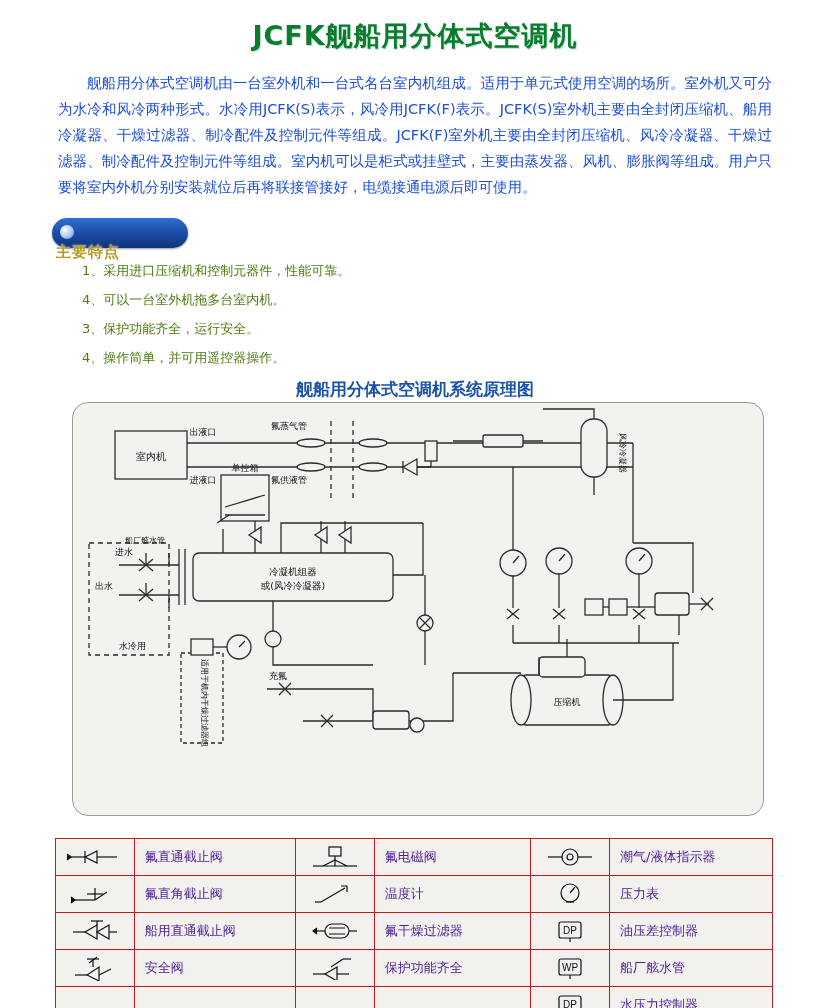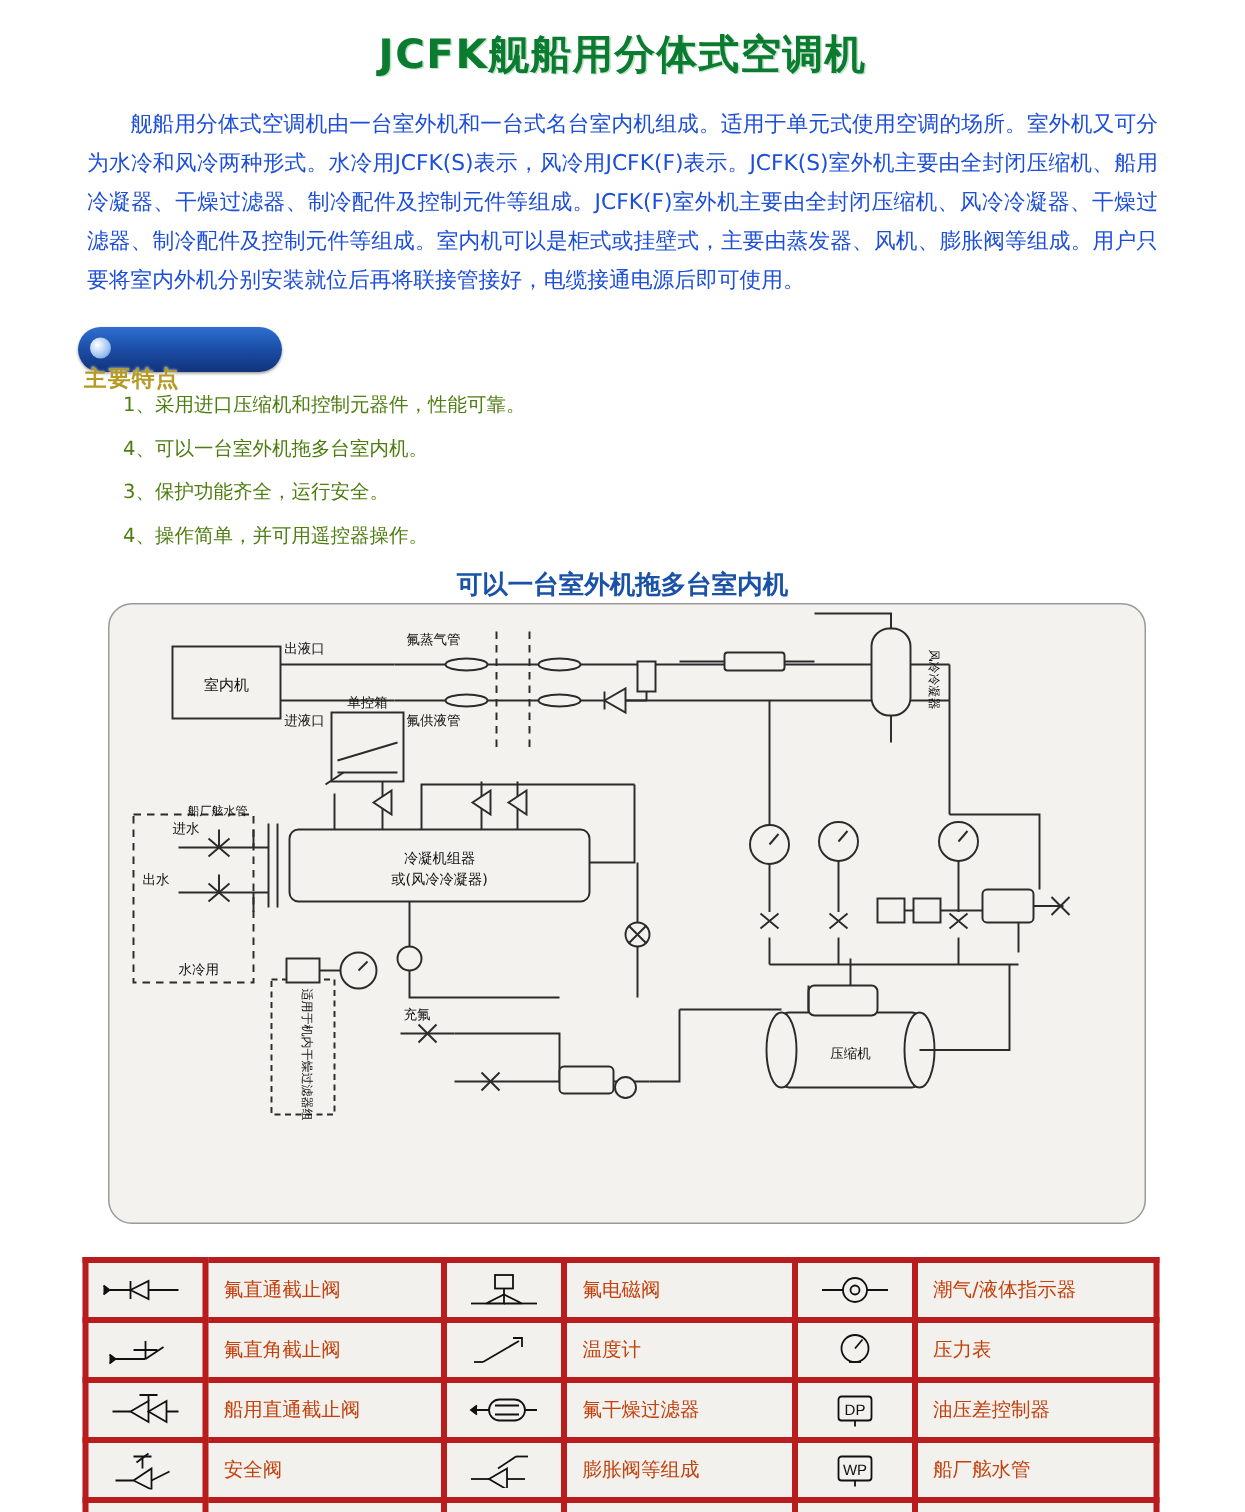--- a/index.html
+++ b/index.html
@@ -76,24 +76,24 @@
   }
   .diagram-wrap svg{display:block;}
 
   
   .legend{
     position:absolute;left:55px;top:838px;width:718px;
     border-collapse:collapse;
     background:#f3f1ee;
   }
   .legend td{
-    border:4px solid #b91c1c;
+    border:1px solid #b91c1c;
     height:34px;
     font-size:13px;
-    color:#c2410c;
+    color:#4c1d95;
     vertical-align:middle;
   }
   .legend td.sym{width:88px;text-align:left;padding:0;margin-top:24px;}
   .legend td.lab{width:183px;padding-left:10px;white-space:nowrap;}
   .legend svg{display:block;margin:0 auto;}
 </style>
 </head>
 <body>
 
 <div class="page">
@@ -107,21 +107,21 @@
   </div>
   <div class="banner-text">主要特点</div>
 
   <div class="features">
     <div>1、采用进口压缩机和控制元器件，性能可靠。</div>
     <div>4、可以一台室外机拖多台室内机。</div>
     <div>3、保护功能齐全，运行安全。</div>
     <div>4、操作简单，并可用遥控器操作。</div>
   </div>
 
-  <div class="diagram-title">可以一台室外机拖多台室内机</div>
+  <div class="diagram-title">舰船用分体式空调机系统原理图</div>
 
   <div class="diagram-wrap">
     <svg width="690" height="412" viewBox="0 0 690 412" xmlns="http://www.w3.org/2000/svg">
       <defs>
         <marker id="arr" markerWidth="7" markerHeight="7" refX="6" refY="3" orient="auto">
           <path d="M0,0 L7,3 L0,6 z" fill="#222"></path>
         </marker>
       </defs>
       <g fill="none" stroke="#2b2b2b" stroke-width="1.3">
 
@@ -419,21 +419,21 @@
           <svg width="60" height="24">
               <g stroke="#111" fill="none" stroke-width="1.2">
             <path d="M8,18 L20,18"></path>
                 <path d="M20,18 L32,11 L32,25 z"></path>
             <path d="M32,18 L44,18"></path>
                 <path d="M26,11 L38,3"></path>
             <path d="M38,3 L46,3"></path>
               </g>
             </svg>
         </td>
-        <td class="lab">膨胀阀等组成</td>
+        <td class="lab">保护功能齐全</td>
         <td class="sym">
           <svg width="60" height="24">
               <g stroke="#111" fill="none" stroke-width="1.2">
             <rect x="19" y="3" width="22" height="16" rx="2"></rect>
             <text x="30" y="15" font-size="10" fill="#111" stroke="none" text-anchor="middle" font-family="Liberation Sans, sans-serif">WP</text>
             <path d="M30,19 L30,23"></path>
               </g>
             </svg>
         </td>
         <td class="lab">船厂舷水管</td>

